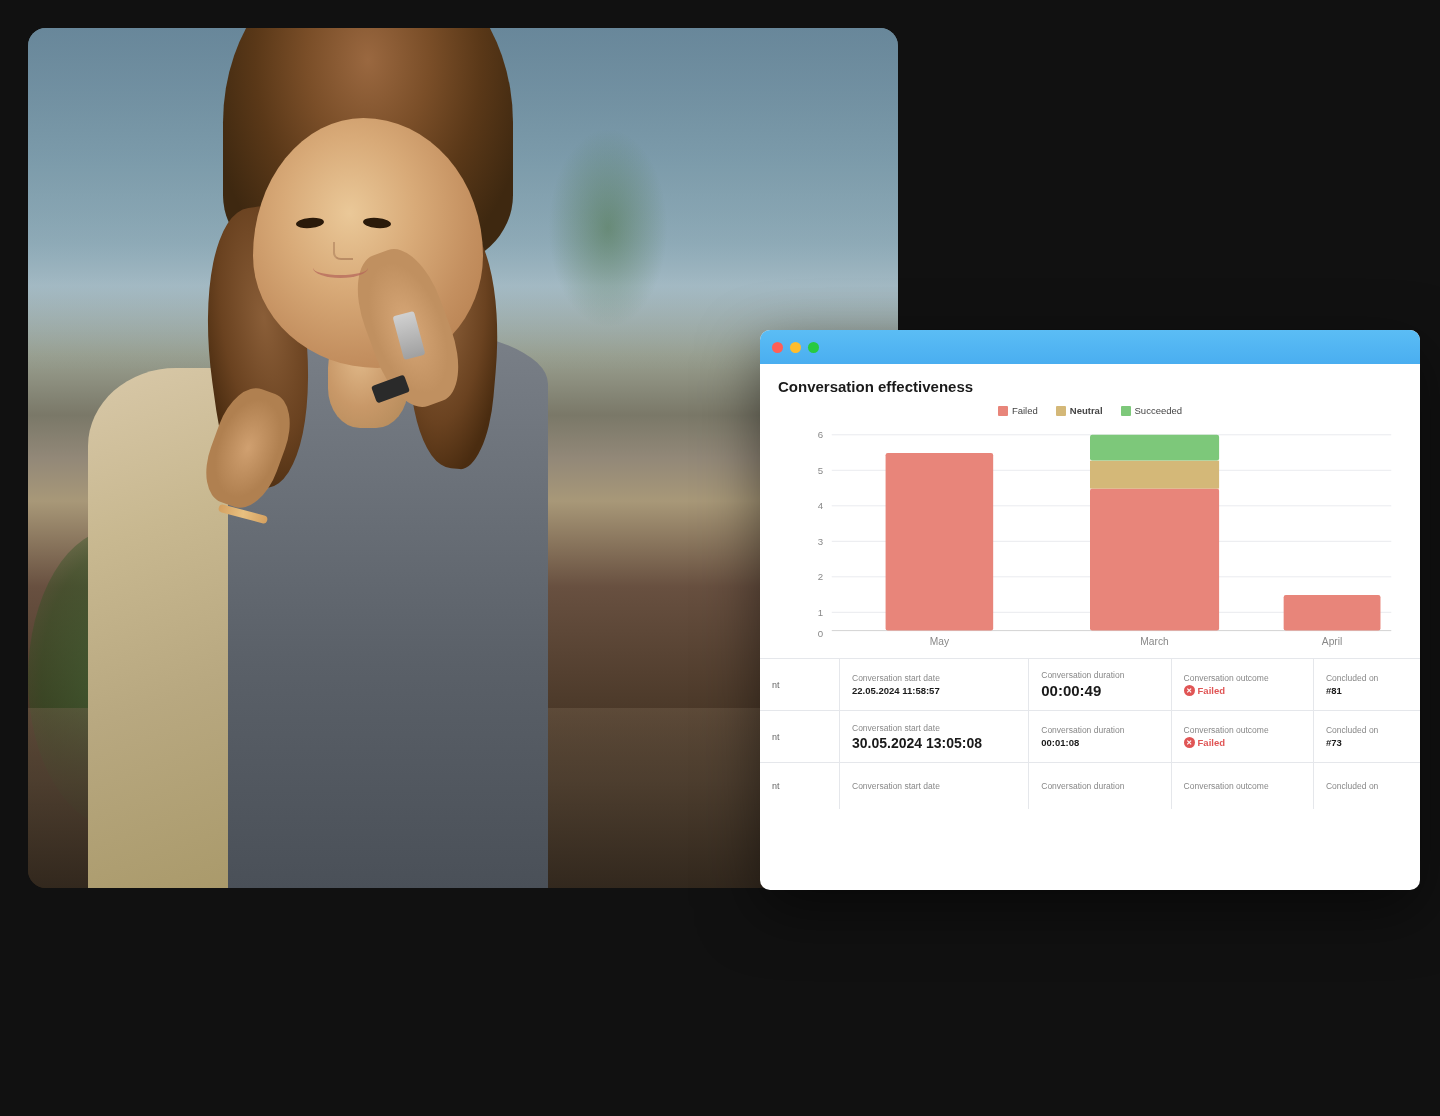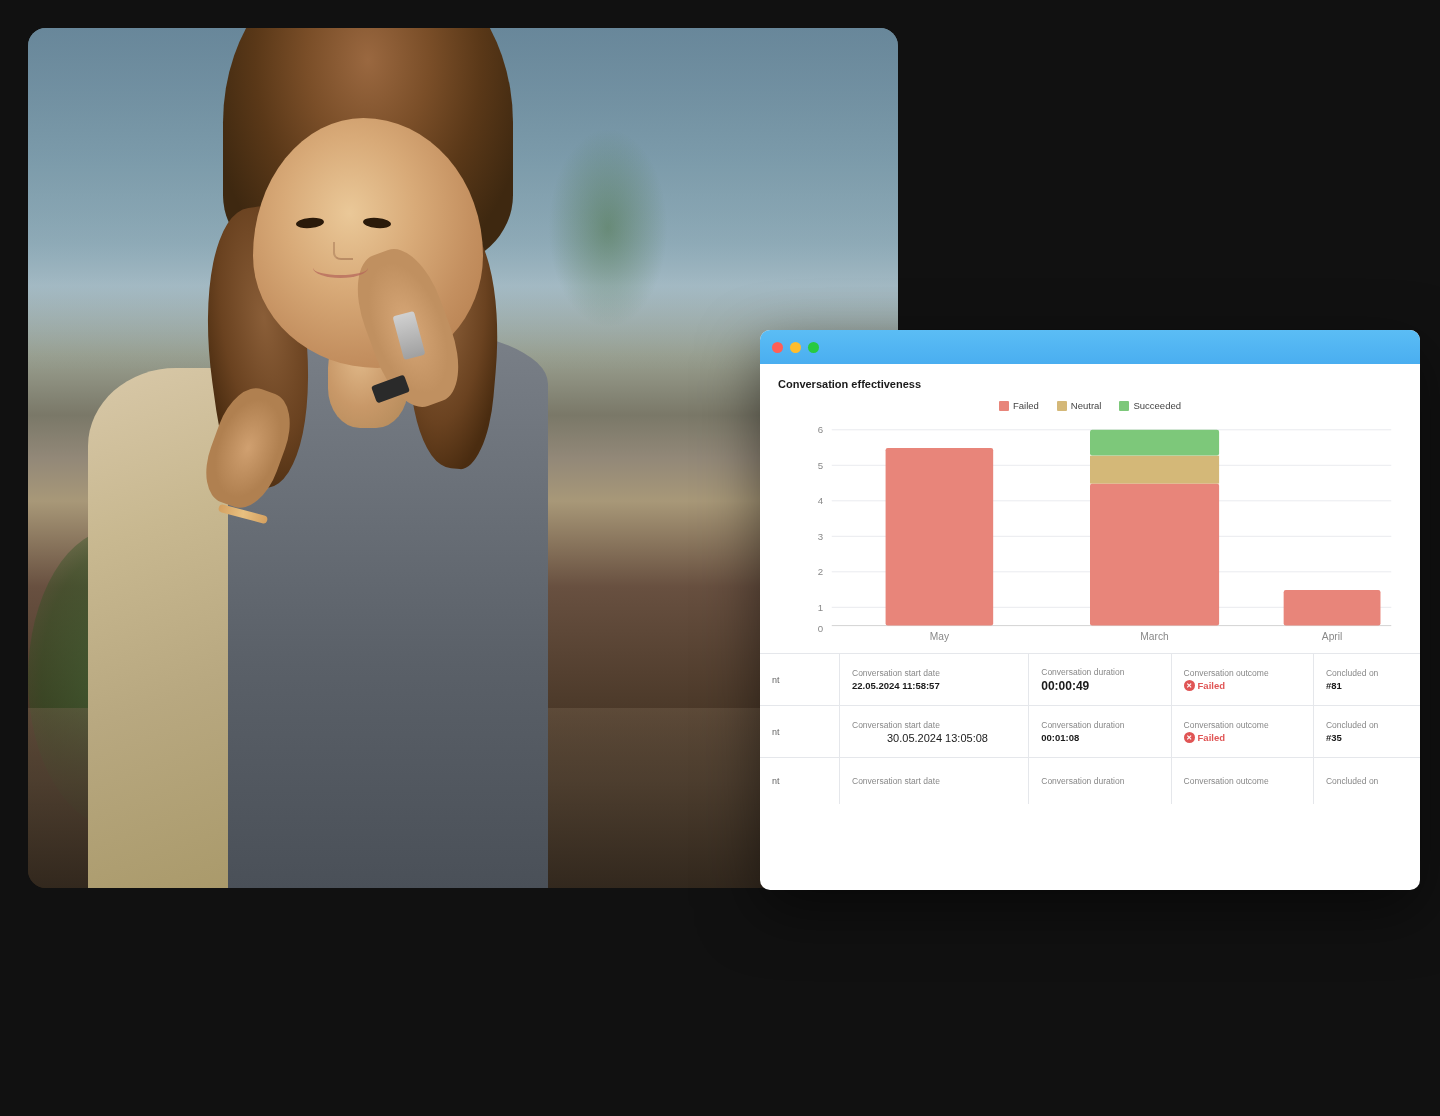--- a/index.html
+++ b/index.html
@@ -65,28 +65,28 @@
 
 <div style="position:absolute;top:330px;right:20px;width:660px;height:560px;background:#fff;border-radius:10px;box-shadow:0 20px 60px rgba(0,0,0,0.5);overflow:hidden;display:flex;flex-direction:column;">
 
   <div style="height:34px;background:linear-gradient(180deg,#5BBDF5 0%,#4AAEF0 100%);display:flex;align-items:center;padding:0 12px;gap:7px;flex-shrink:0;">
     <div style="width:11px;height:11px;border-radius:50%;background:#FF5F57;"></div>
     <div style="width:11px;height:11px;border-radius:50%;background:#FFBD2E;"></div>
     <div style="width:11px;height:11px;border-radius:50%;background:#28CA41;"></div>
   </div>
 
   <div style="padding:14px 18px 6px 18px;flex-shrink:0;">
-    <div style="font-size:11px;font-weight:700;color:#1a1a1a;margin-bottom:10px;">Conversation effectiveness</div>
+    <div style="font-size:15px;font-weight:700;color:#1a1a1a;margin-bottom:10px;">Conversation effectiveness</div>
 
     <div style="display:flex;gap:18px;justify-content:center;margin-bottom:6px;">
       <div style="display:flex;align-items:center;gap:4px;font-size:9.5px;color:#444;">
         <div style="width:10px;height:10px;background:#E8857A;border-radius:1px;"></div>
         <span>Failed</span>
       </div>
-      <div style="display:flex;align-items:center;gap:4px;font-size:9.5px;color:#444;">
+      <div style="display:flex;align-items:center;gap:4px;font-size:9.5px;color:#444;font-weight:bold;">
         <div style="width:10px;height:10px;background:#D4B878;border-radius:1px;"></div>
         <span>Neutral</span>
       </div>
       <div style="display:flex;align-items:center;gap:4px;font-size:9.5px;color:#444;">
         <div style="width:10px;height:10px;background:#7DC87A;border-radius:1px;"></div>
         <span>Succeeded</span>
       </div>
     </div>
 
     <div style="position:relative;height:230px;">
@@ -133,57 +133,57 @@
     <div style="display:flex;border-bottom:1px solid #e5e7eb;min-height:52px;">
       <div style="width:80px;padding:10px 12px;font-size:9px;color:#666;border-right:1px solid #e5e7eb;display:flex;align-items:center;">
         <span>nt</span>
       </div>
       <div style="flex:1.4;padding:8px 12px;border-right:1px solid #e5e7eb;display:flex;flex-direction:column;justify-content:center;gap:2px;">
         <span style="font-size:8.5px;color:#888;">Conversation start date</span>
         <span style="font-size:9.5px;color:#1a1a1a;font-weight:700;">22.05.2024 11:58:57</span>
       </div>
       <div style="flex:1;padding:8px 12px;border-right:1px solid #e5e7eb;display:flex;flex-direction:column;justify-content:center;gap:2px;">
         <span style="font-size:8.5px;color:#888;">Conversation duration</span>
-        <span style="font-size:12px;color:#1a1a1a;font-weight:700;">00:00:49</span>
+        <span style="font-size:15px;color:#1a1a1a;font-weight:700;">00:00:49</span>
       </div>
       <div style="flex:1;padding:8px 12px;border-right:1px solid #e5e7eb;display:flex;flex-direction:column;justify-content:center;gap:2px;">
         <span style="font-size:8.5px;color:#888;">Conversation outcome</span>
         <span style="font-size:9.5px;color:#E05555;font-weight:700;display:flex;align-items:center;gap:3px;">
           <span style="width:11px;height:11px;background:#E05555;border-radius:50%;display:inline-flex;align-items:center;justify-content:center;color:#fff;font-size:7px;font-weight:900;">✕</span>
           <span>Failed</span>
         </span>
       </div>
       <div style="flex:0.7;padding:8px 12px;display:flex;flex-direction:column;justify-content:center;gap:2px;">
         <span style="font-size:8.5px;color:#888;">Concluded on</span>
         <span style="font-size:9.5px;color:#1a1a1a;font-weight:700;">#81</span>
       </div>
     </div>
 
     <div style="display:flex;border-bottom:1px solid #e5e7eb;min-height:52px;">
       <div style="width:80px;padding:10px 12px;font-size:9px;color:#666;border-right:1px solid #e5e7eb;display:flex;align-items:center;">
         <span>nt</span>
       </div>
       <div style="flex:1.4;padding:8px 12px;border-right:1px solid #e5e7eb;display:flex;flex-direction:column;justify-content:center;gap:2px;">
         <span style="font-size:8.5px;color:#888;">Conversation start date</span>
-        <span style="font-size:11px;color:#1a1a1a;font-weight:400;margin-left:35px;">30.05.2024 13:05:08</span>
+        <span style="font-size:14px;color:#1a1a1a;font-weight:700;">30.05.2024 13:05:08</span>
       </div>
       <div style="flex:1;padding:8px 12px;border-right:1px solid #e5e7eb;display:flex;flex-direction:column;justify-content:center;gap:2px;">
         <span style="font-size:8.5px;color:#888;">Conversation duration</span>
         <span style="font-size:9.5px;color:#1a1a1a;font-weight:700;">00:01:08</span>
       </div>
       <div style="flex:1;padding:8px 12px;border-right:1px solid #e5e7eb;display:flex;flex-direction:column;justify-content:center;gap:2px;">
         <span style="font-size:8.5px;color:#888;">Conversation outcome</span>
         <span style="font-size:9.5px;color:#E05555;font-weight:700;display:flex;align-items:center;gap:3px;">
           <span style="width:11px;height:11px;background:#E05555;border-radius:50%;display:inline-flex;align-items:center;justify-content:center;color:#fff;font-size:7px;font-weight:900;">✕</span>
           <span>Failed</span>
         </span>
       </div>
       <div style="flex:0.7;padding:8px 12px;display:flex;flex-direction:column;justify-content:center;gap:2px;">
         <span style="font-size:8.5px;color:#888;">Concluded on</span>
-        <span style="font-size:9.5px;color:#1a1a1a;font-weight:700;">#35</span>
+        <span style="font-size:9.5px;color:#1a1a1a;font-weight:700;">#73</span>
       </div>
     </div>
 
     <div style="display:flex;min-height:46px;">
       <div style="width:80px;padding:10px 12px;font-size:9px;color:#666;border-right:1px solid #e5e7eb;display:flex;align-items:center;">
         <span>nt</span>
       </div>
       <div style="flex:1.4;padding:8px 12px;border-right:1px solid #e5e7eb;display:flex;flex-direction:column;justify-content:center;gap:2px;">
         <span style="font-size:8.5px;color:#888;">Conversation start date</span>
       </div>

